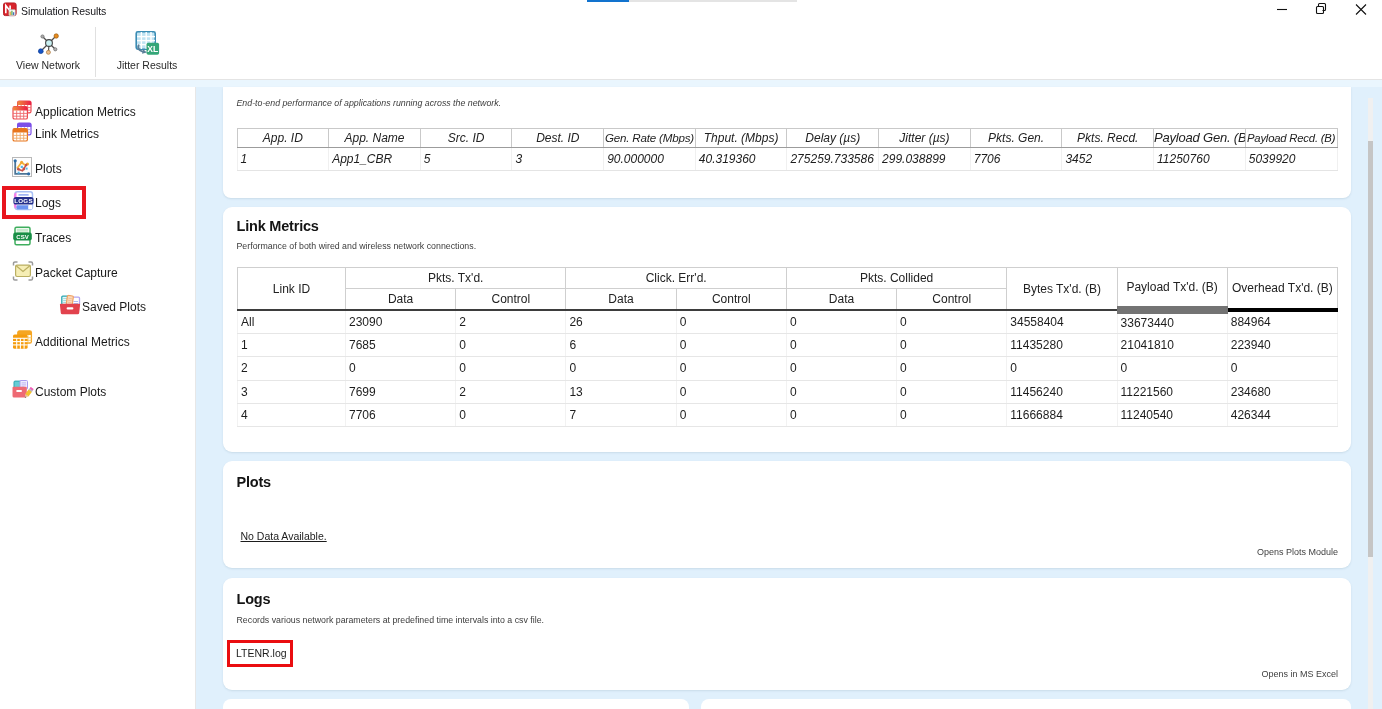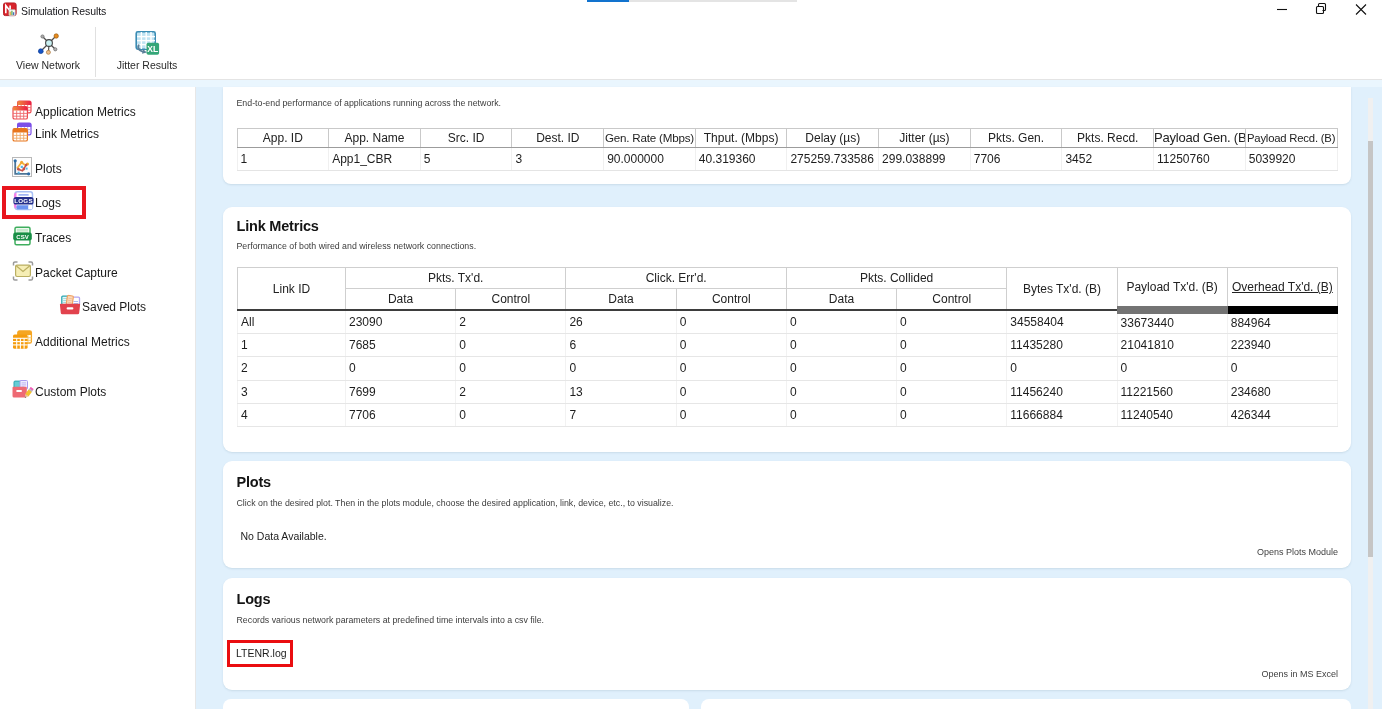--- a/index.html
+++ b/index.html
@@ -282,21 +282,21 @@
 <rect x="12.2" y="11.5" width="1.7" height="4" fill="#b9b9c4"></rect>
 <rect x="13.7" y="11.5" width="5.6" height="4" fill="#f2c12e"></rect>
 <path d="M19.3 11.5 l3.2 2 l-3.2 2 z" fill="#edc29c"></path>
 <path d="M21.4 12.8 l1.1 0.7 l-1.1 0.7 z" fill="#3c3c3c"></path>
 </g>
 </svg></span>
       <span class="lbl">Custom Plots</span>
     </div>
   </div>
 
-<div class="card" style="top:87px; height:97px; border-radius:0 0 8px 8px;">
+<div class="card" style="top:87px; height:111px; border-radius:0 0 8px 8px;font-style:italic;">
   <div class="cardsub" style="top:11px;">End-to-end performance of applications running across the network.</div>
   <table class="t1" style="position:absolute; left:13.5px; top:41px; width:1101px;">
     <colgroup>
         <col>
         <col>
         <col>
         <col>
         <col>
         <col>
         <col>
@@ -356,21 +356,21 @@
         <col>
       </colgroup>
     <tbody>
         <tr>
           <th rowspan="2" style="border-bottom:2px solid #3d3d3d; height:42.5px;">Link ID</th>
           <th colspan="2" style="height:20.5px;">Pkts. Tx'd.</th>
           <th colspan="2">Click. Err'd.</th>
           <th colspan="2">Pkts. Collided</th>
           <th rowspan="2" style="border-bottom:2px solid #3d3d3d;">Bytes Tx'd. (B)</th>
           <th rowspan="2" style="border-bottom:8px solid #737373;">Payload Tx'd. (B)</th>
-          <th rowspan="2" style="border-bottom:8px solid #000000;text-decoration:underline;">Overhead Tx'd. (B)</th>
+          <th rowspan="2" style="border-bottom:4px solid #000000;">Overhead Tx'd. (B)</th>
         </tr>
     <tr>
           <th style="border-bottom:2px solid #3d3d3d; height:21.5px;">Data</th>
           <th style="border-bottom:2px solid #3d3d3d;">Control</th>
           <th style="border-bottom:2px solid #3d3d3d;">Data</th>
           <th style="border-bottom:2px solid #3d3d3d;">Control</th>
           <th style="border-bottom:2px solid #3d3d3d;">Data</th>
           <th style="border-bottom:2px solid #3d3d3d;">Control</th>
         </tr>
     <tr>
@@ -432,22 +432,21 @@
           <td>11666884</td>
           <td>11240540</td>
           <td>426344</td>
         </tr>
   </tbody>
     </table>
 </div>
 
 <div class="card" style="top:461px; height:107px;">
   <div class="cardtitle" style="top:13px;">Plots</div>
-  <div class="cardsub" style="top:37px;">Click on the desired plot. Then in the plots module, choose the desired application, link, device, etc., to visualize.</div>
-  <div class="abs" style="left:17.5px; top:68.5px; font-size:10.5px; color:#1d1d1d;">No Data Available.</div>
+  <div class="abs" style="left:17.5px; top:68.5px; font-size:10.5px; color:#1d1d1d;text-decoration:underline;">No Data Available.</div>
   <div class="cardlink" style="top:86px;">Opens Plots Module</div>
 </div>
 
 <div class="card" style="top:578px; height:112px;">
   <div class="cardtitle" style="top:13px;">Logs</div>
   <div class="cardsub" style="top:37px;">Records various network parameters at predefined time intervals into a csv file.</div>
   <div class="abs" style="left:3.5px; top:62px; width:66px; height:27px; border:3.5px solid #ea0d10;"></div>
   <div class="abs" style="left:13px; top:69px; font-size:10.5px; color:#1d1d1d;">LTENR.log</div>
   <div class="cardlink" style="top:91px;">Opens in MS Excel</div>
 </div>

